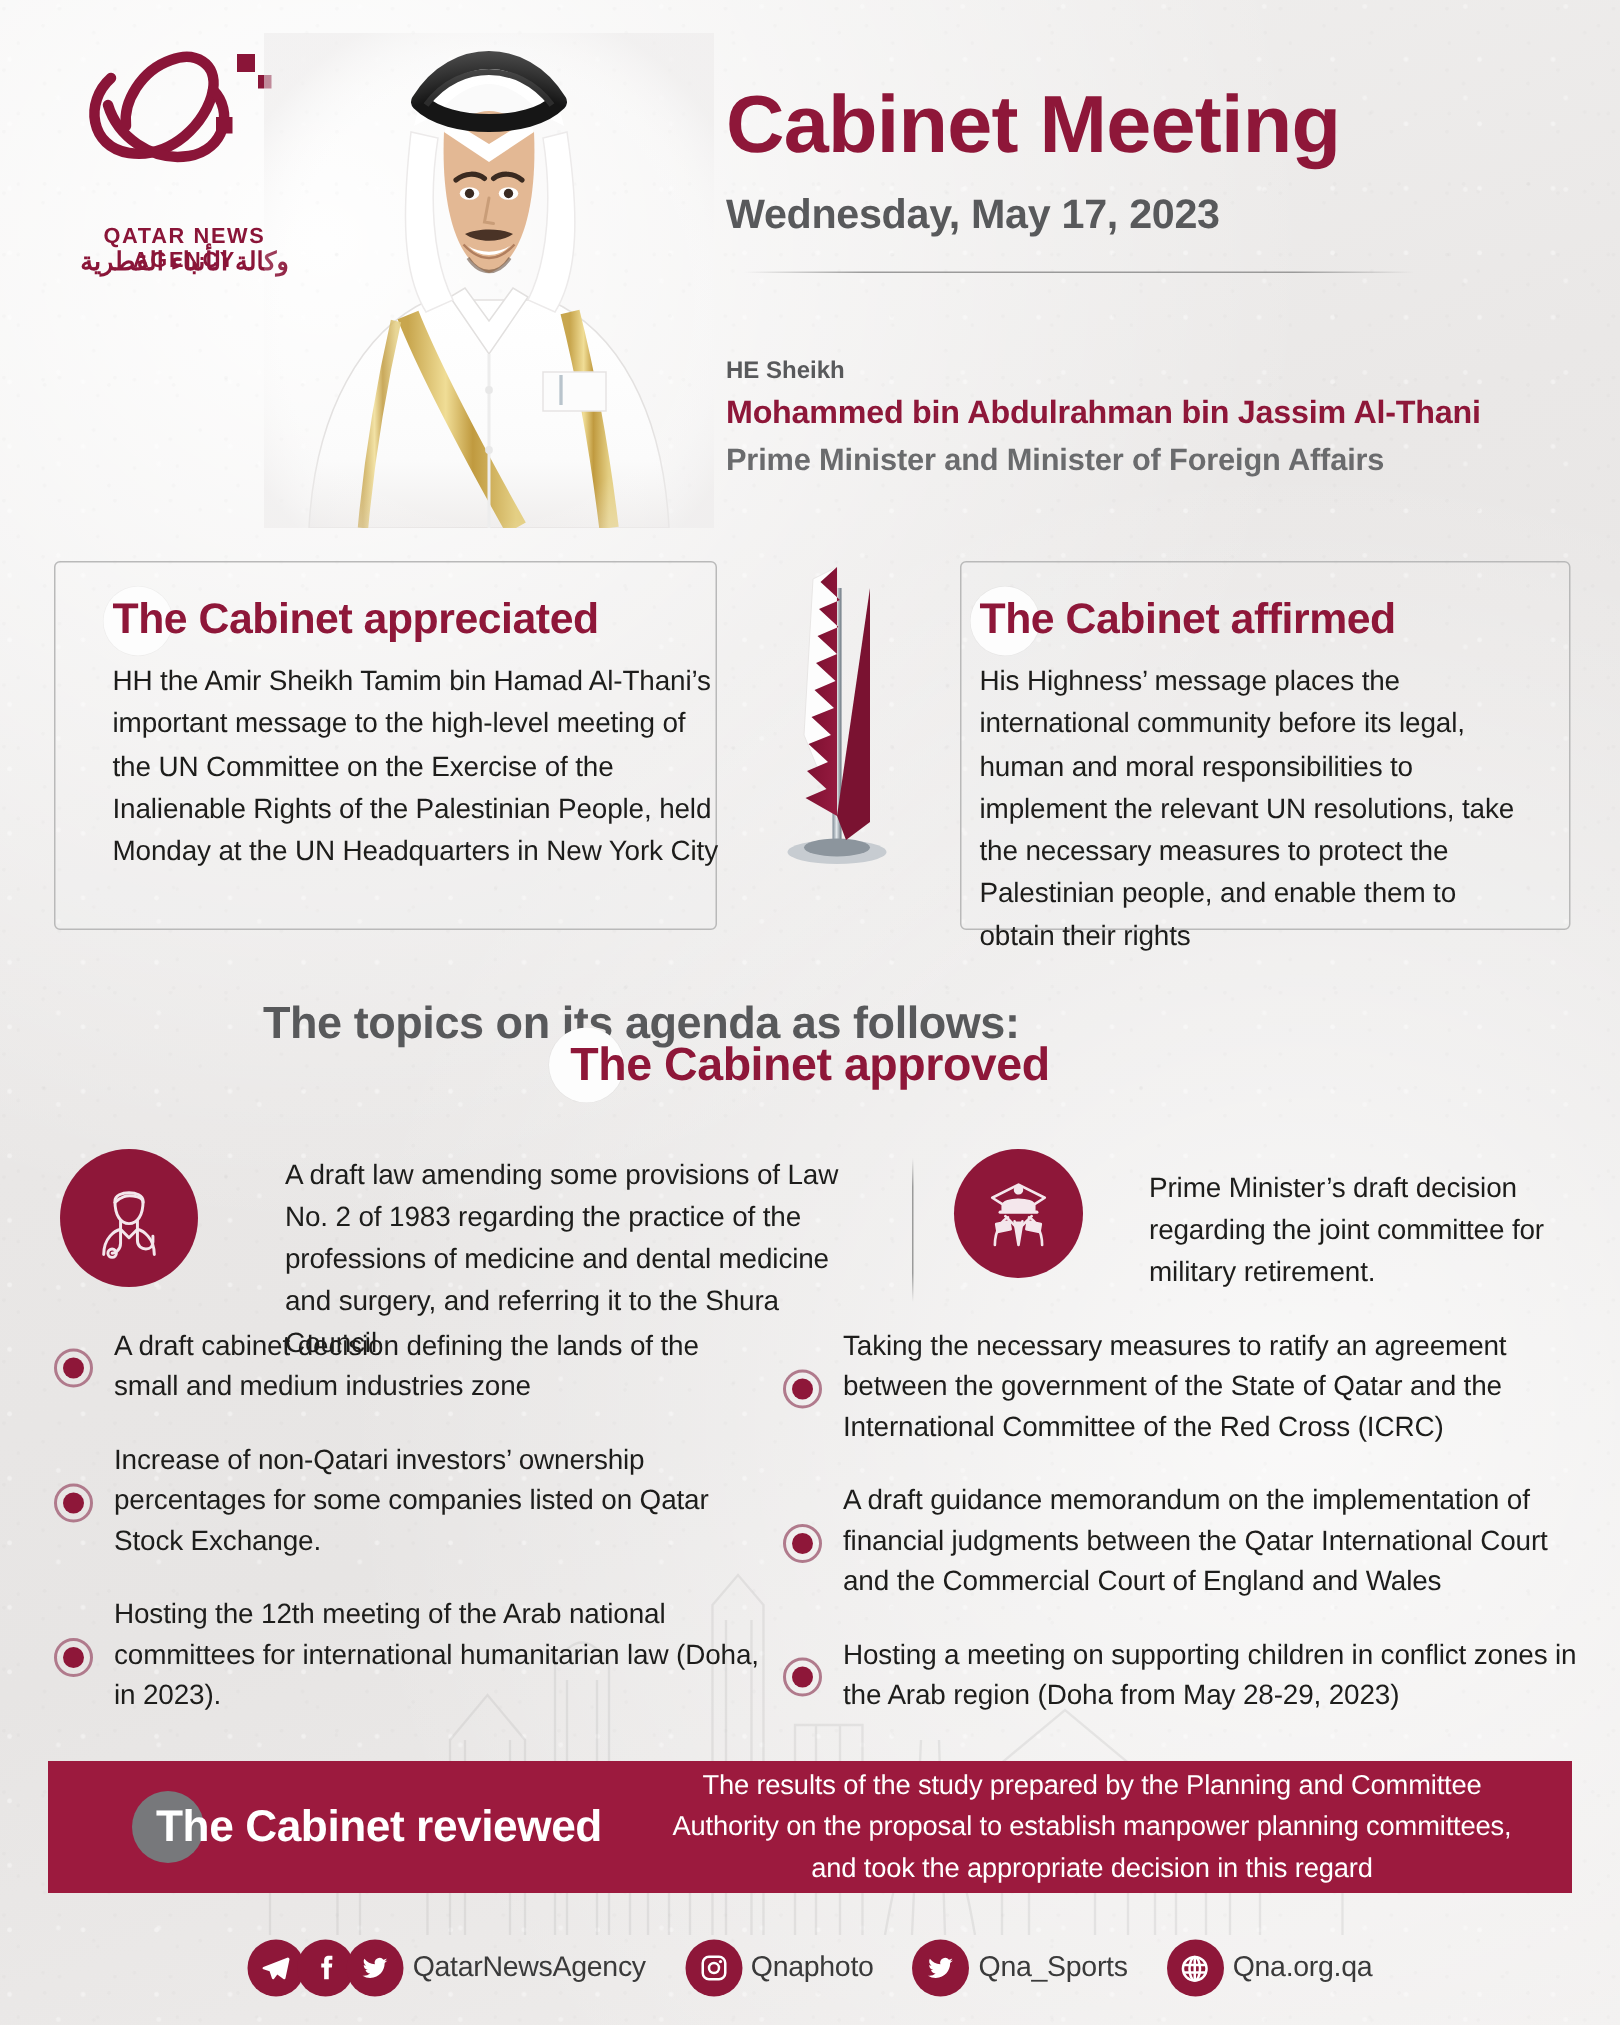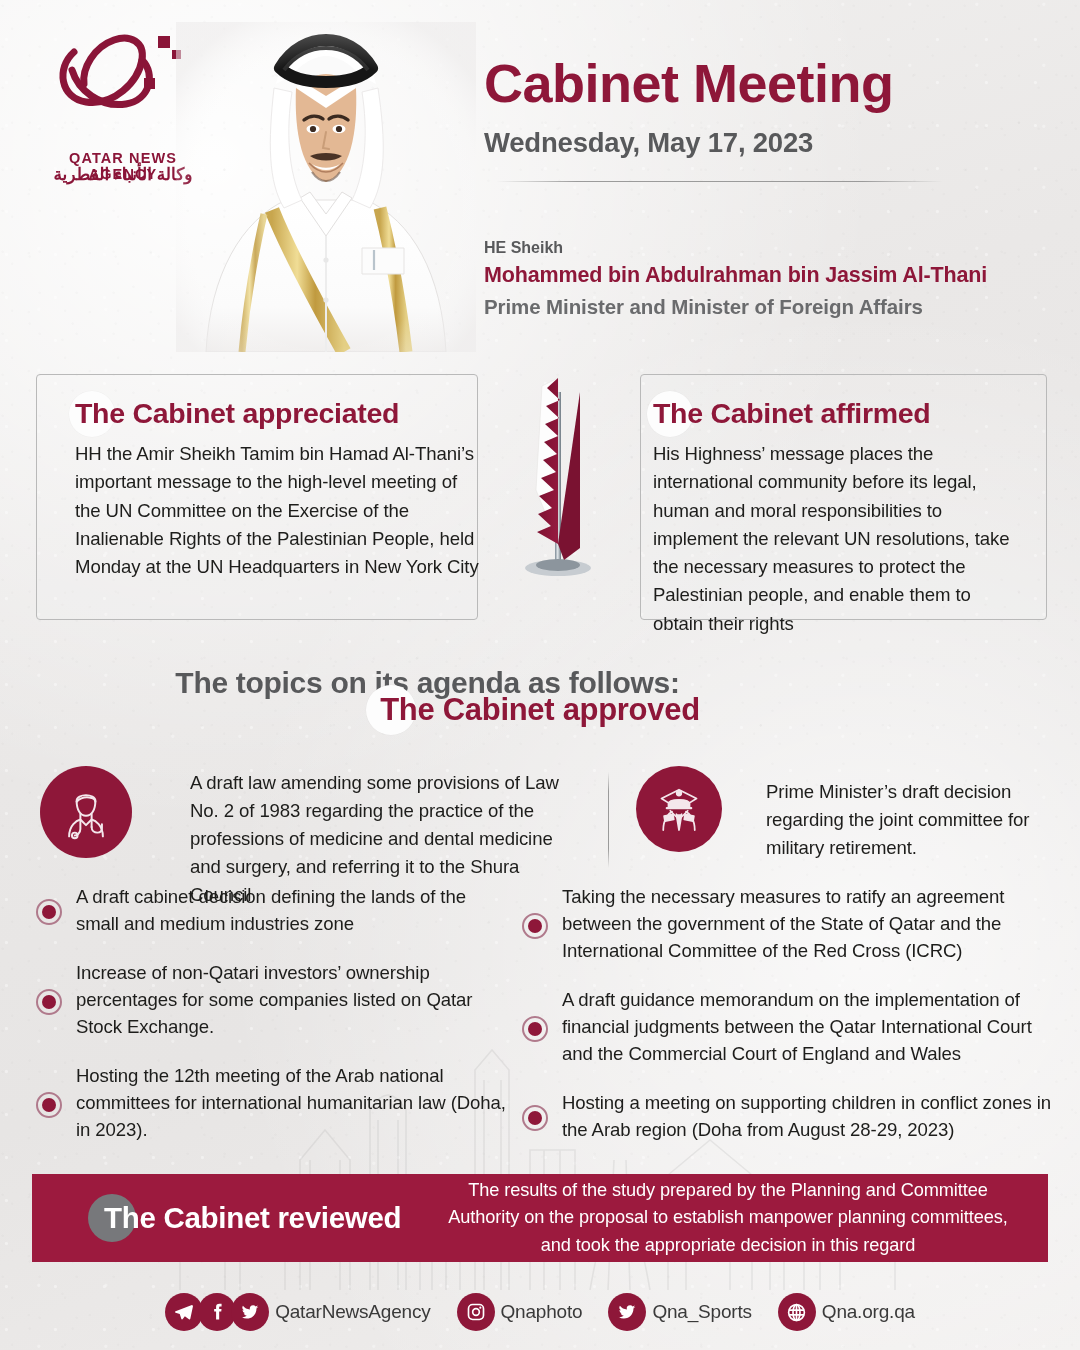--- a/index.html
+++ b/index.html
@@ -400,21 +400,21 @@
     <div class="bullet">
       <span class="bdot">
           <i></i>
         </span>
       <span class="btext">A draft guidance memorandum on the implementation of financial judgments between the Qatar International Court and the Commercial Court of England and Wales</span>
     </div>
     <div class="bullet">
       <span class="bdot">
           <i></i>
         </span>
-      <span class="btext">Hosting a meeting on supporting children in conflict zones in the Arab region (Doha from August 28-29, 2023)</span>
+      <span class="btext">Hosting a meeting on supporting children in conflict zones in the Arab region (Doha from May 28-29, 2023)</span>
     </div>
   </div>
 
   <div id="reviewed">
     <div class="label-wrap">
       <span class="greydot"></span>
       <span class="label">The Cabinet reviewed</span>
     </div>
     <div class="body">The results of the study prepared by the Planning and Committee Authority on the proposal to establish manpower planning committees, and took the appropriate decision in this regard</div>
   </div>

